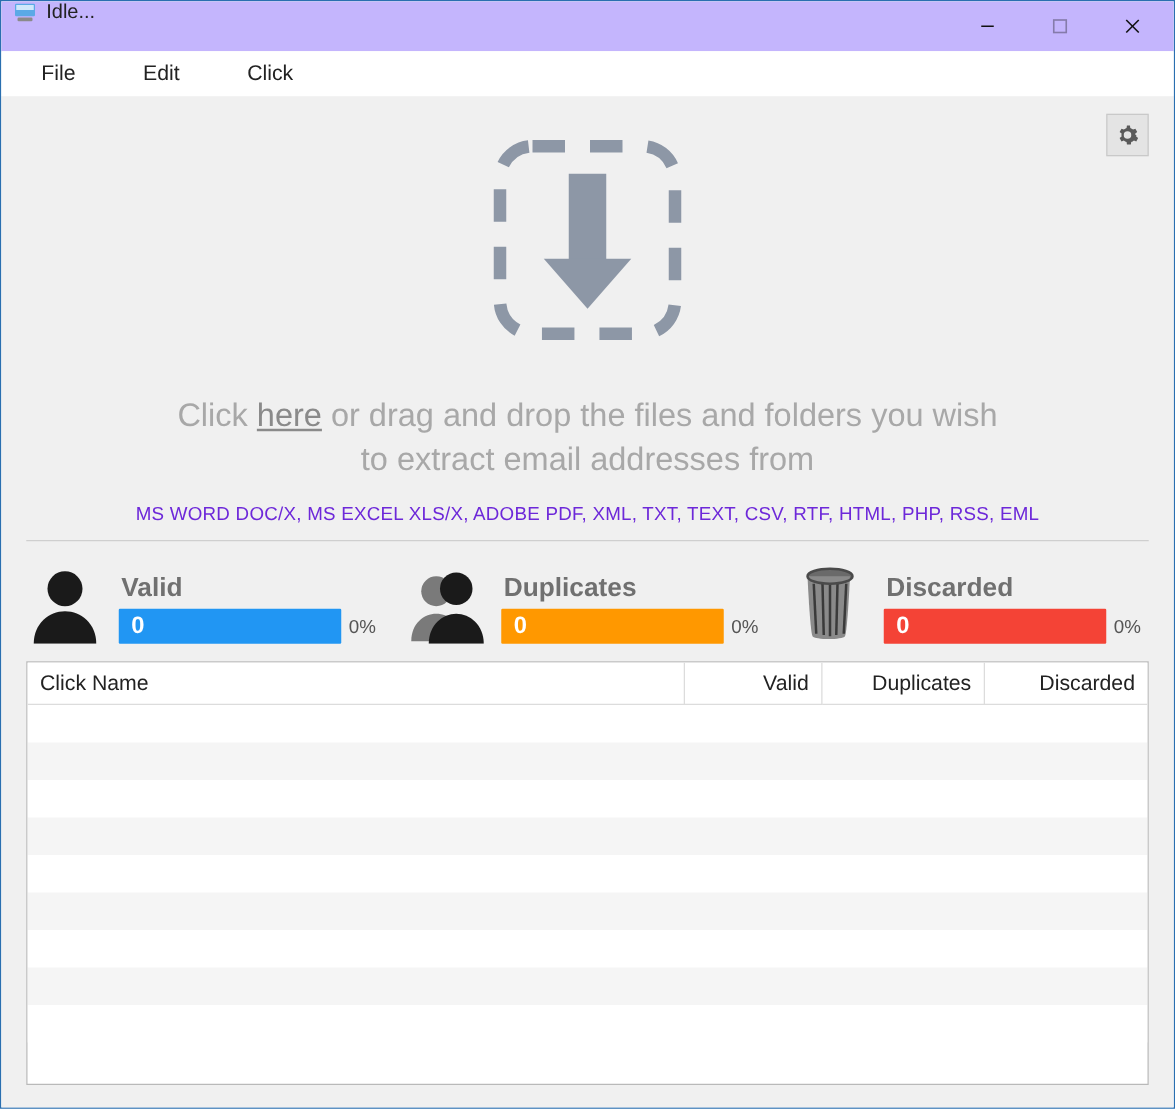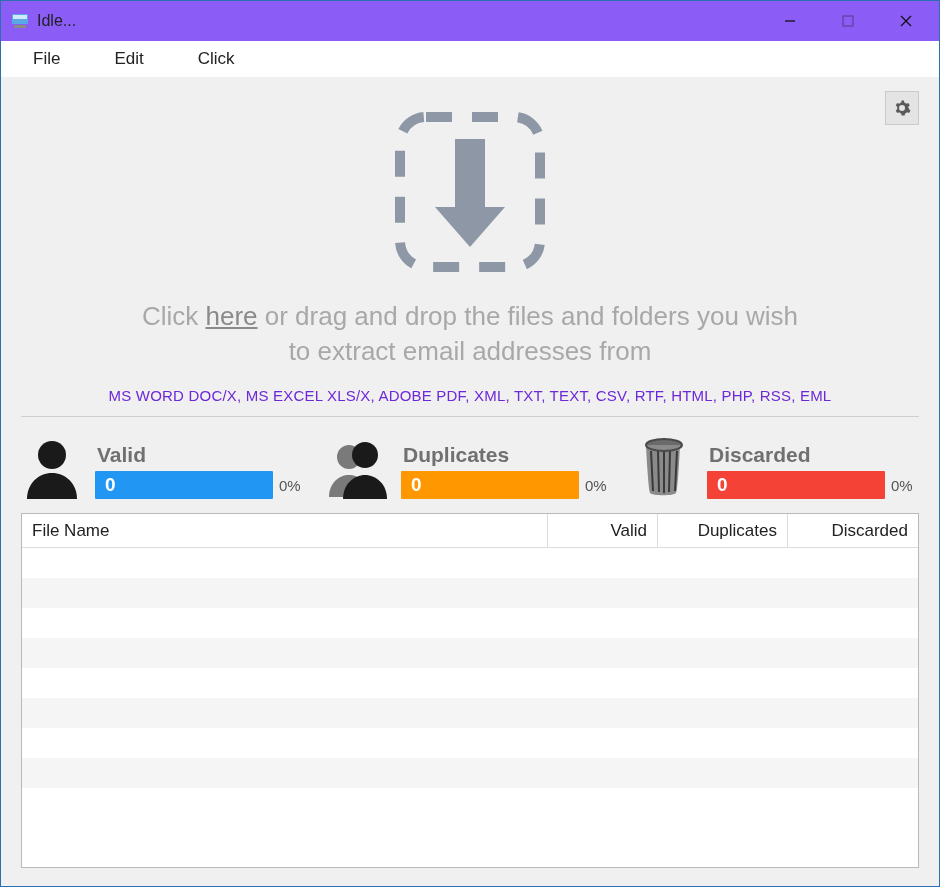--- a/index.html
+++ b/index.html
@@ -12,23 +12,23 @@
     border: 1px solid #2a6fb0;
     display: flex;
     flex-direction: column;
     overflow: hidden;
   }
 
   
   .titlebar {
     height: 40px;
     display: flex;
-    align-items: center;
+    align-items: flex-start;
     padding: 0 4px 0 10px;
-    background: #8b5cf6;
+    background: #c4b5fd;
   }
   .titlebar .app-icon {
     width: 18px; height: 18px;
     margin-right: 8px;
   }
   .titlebar .title {
     font-size: 16px;
     color: #222;
     flex: 0 0 auto;
   }
@@ -83,21 +83,21 @@
     flex-direction: column;
     align-items: center;
     padding-top: 8px;
   }
   .droparrow-wrap {
     width: 180px; height: 190px;
     display: flex; align-items: center; justify-content: center;
   }
 
   .instruction {
-    margin-top: 12px;
+    margin-top: 28px;
     font-size: 26px;
     color: #a8a8a8;
     text-align: center;
     line-height: 1.35;
     max-width: 800px;
     font-weight: 400;
   }
   .instruction .pre, .instruction .post1, .instruction .post2 { color:#a8a8a8; }
   .instruction a.here {
     color: #8a8a8a;
@@ -327,21 +327,21 @@
             </div>
           <span class="pct">0%</span>
         </div>
       </div>
     </div>
 
   </div>
 
   <div class="tablewrap">
     <div class="thead">
-      <div class="th col-filename">File Name</div>
+      <div class="th col-filename">Click Name</div>
       <div class="th col-valid">Valid</div>
       <div class="th col-dup">Duplicates</div>
       <div class="th col-disc">Discarded</div>
     </div>
     <div class="tbody">
       <div class="trow"></div>
       <div class="trow"></div>
       <div class="trow"></div>
       <div class="trow"></div>
       <div class="trow"></div>

